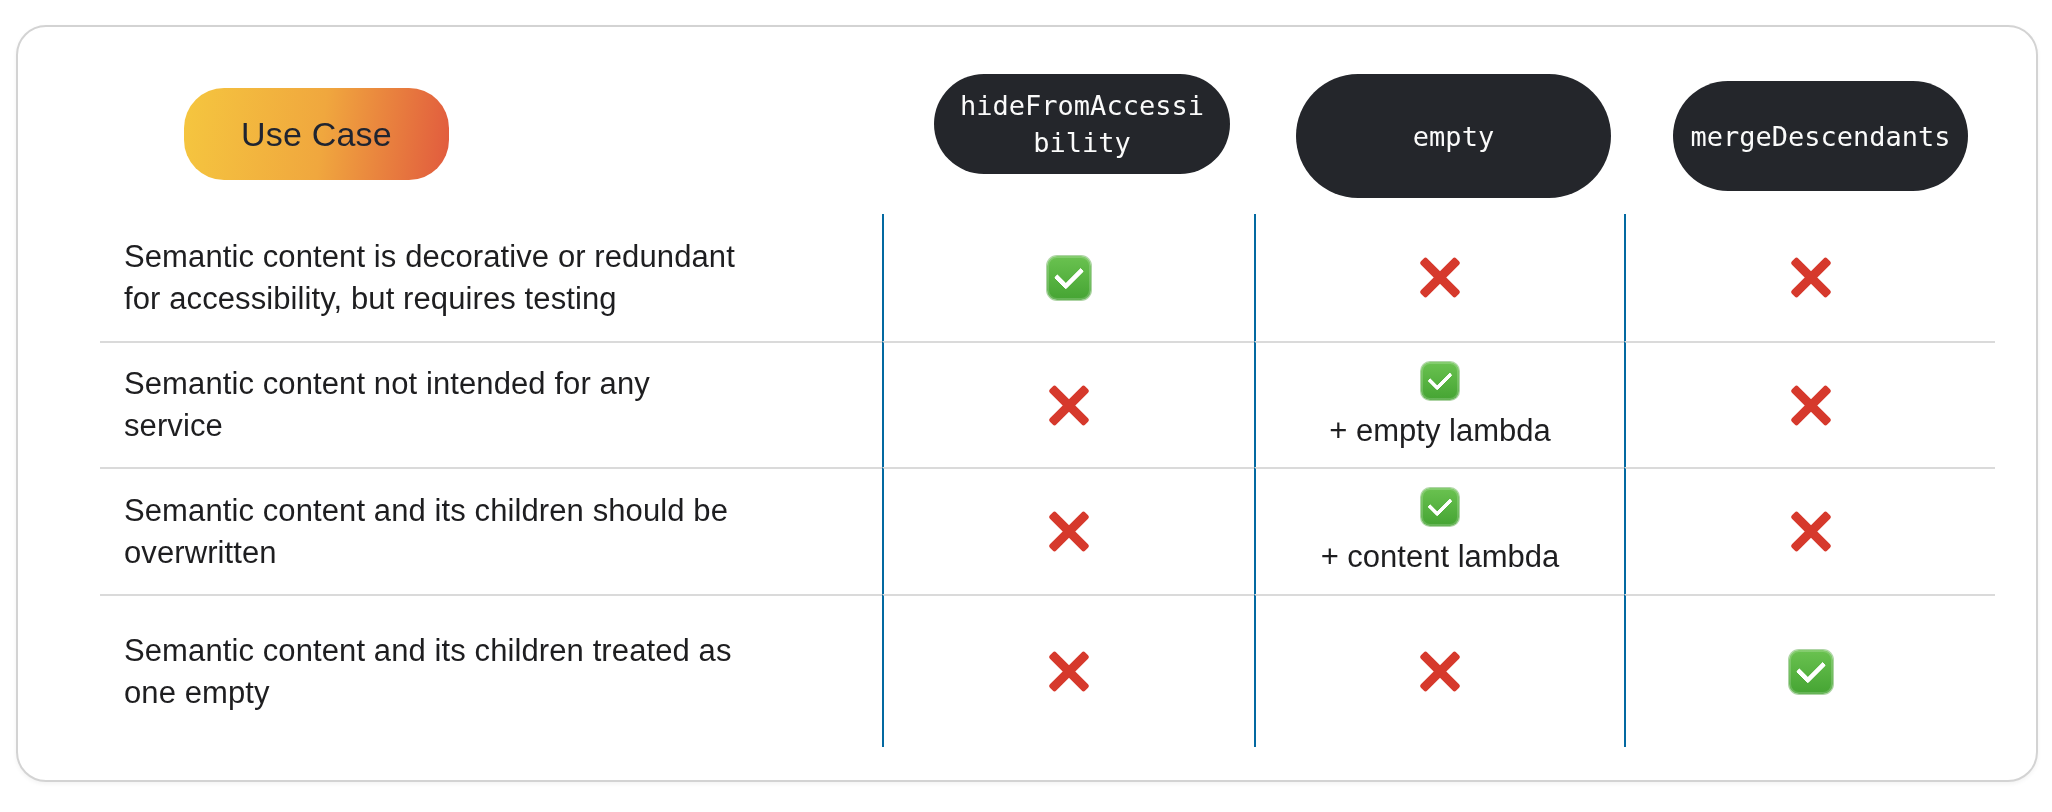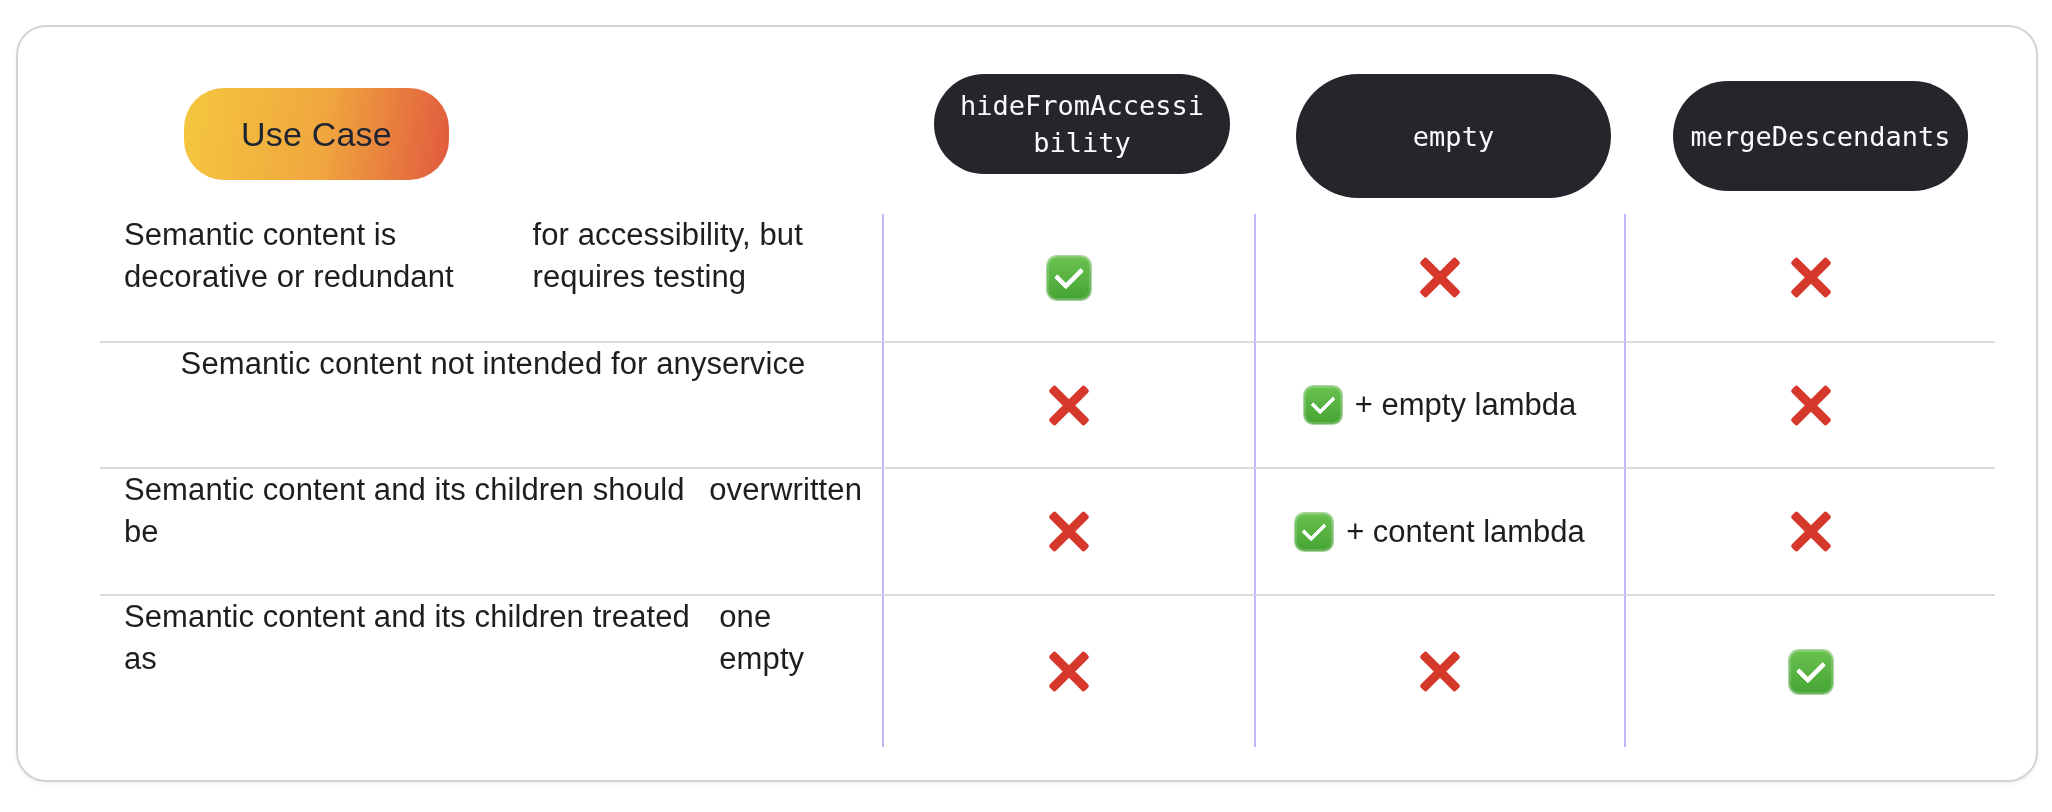--- a/index.html
+++ b/index.html
@@ -48,24 +48,24 @@
   .pill-line { display: block; }
   
   .table {
     position: absolute;
     left: 82px; top: 187px;
     display: grid;
     grid-template-columns: 782px 372px 370px 371px;
     grid-template-rows: 127px 126px 127px 153px;
   }
   .cell { display: flex; }
-  .cl { border-left: 2px solid #c4b5fd; }
+  .cl { border-left: 2px solid #0369a1; flex-direction: column; }
   .ct { border-top: 2px solid #DADADA; }
   .uc-cell {
-    justify-content: center;
+    flex-direction: column; justify-content: center;
     padding-left: 24px; padding-right: 20px;
     font-size: 31px; line-height: 42px; color: #1E1E20;
     letter-spacing: 0.1px;
   }
   .uc-line { display: block; }
   .icon-cell {
     align-items: center; justify-content: center;
     gap: 13px;
     font-size: 31px; color: #1E1E20;
   }

